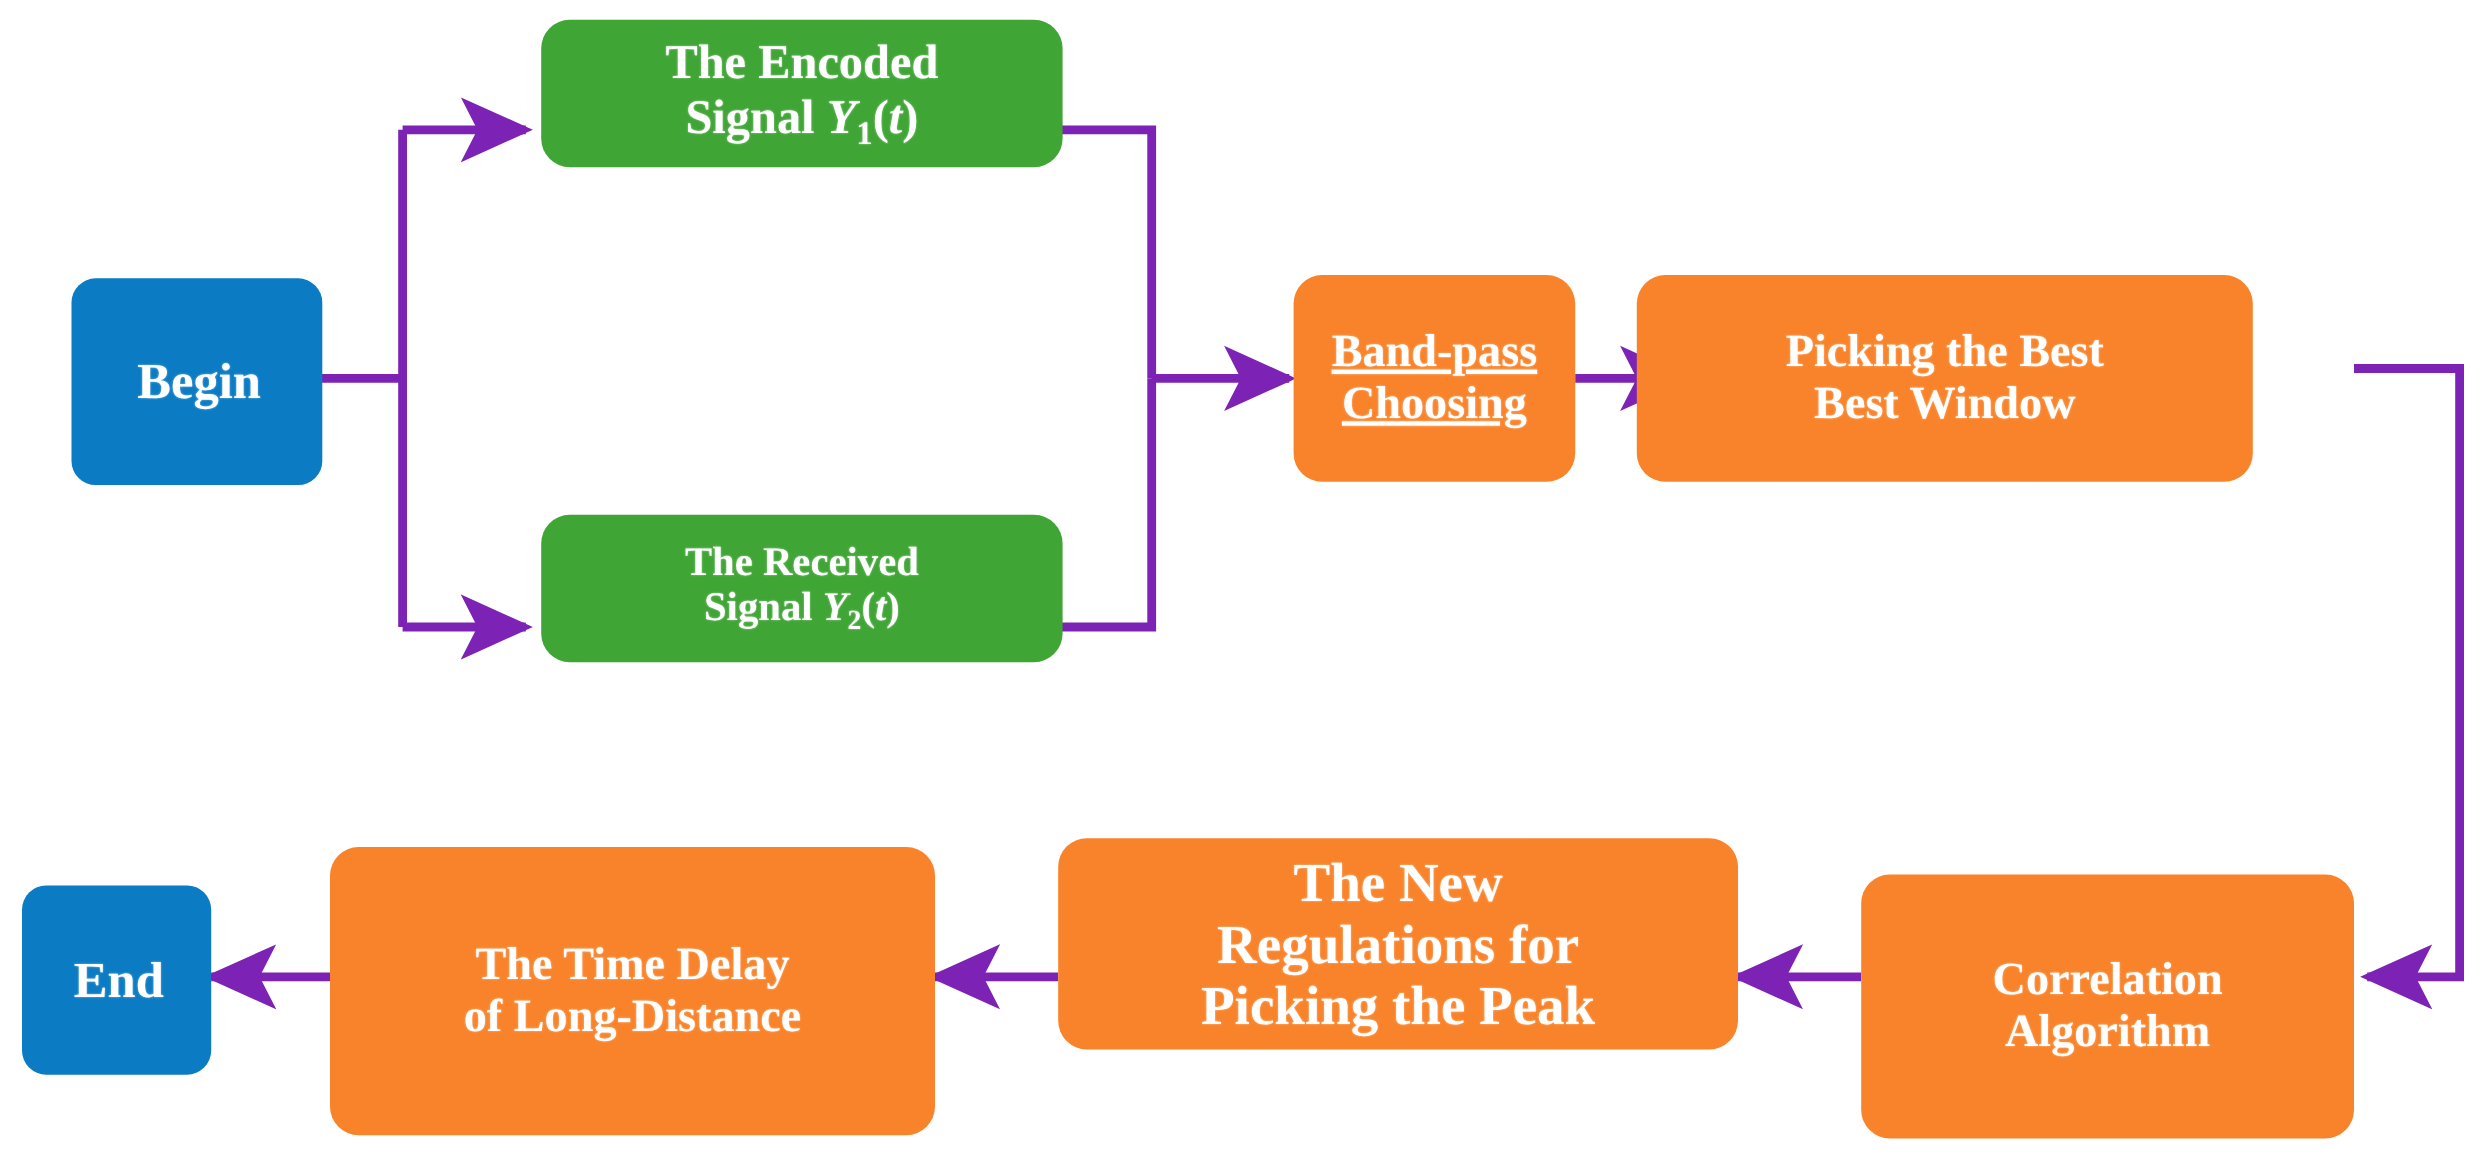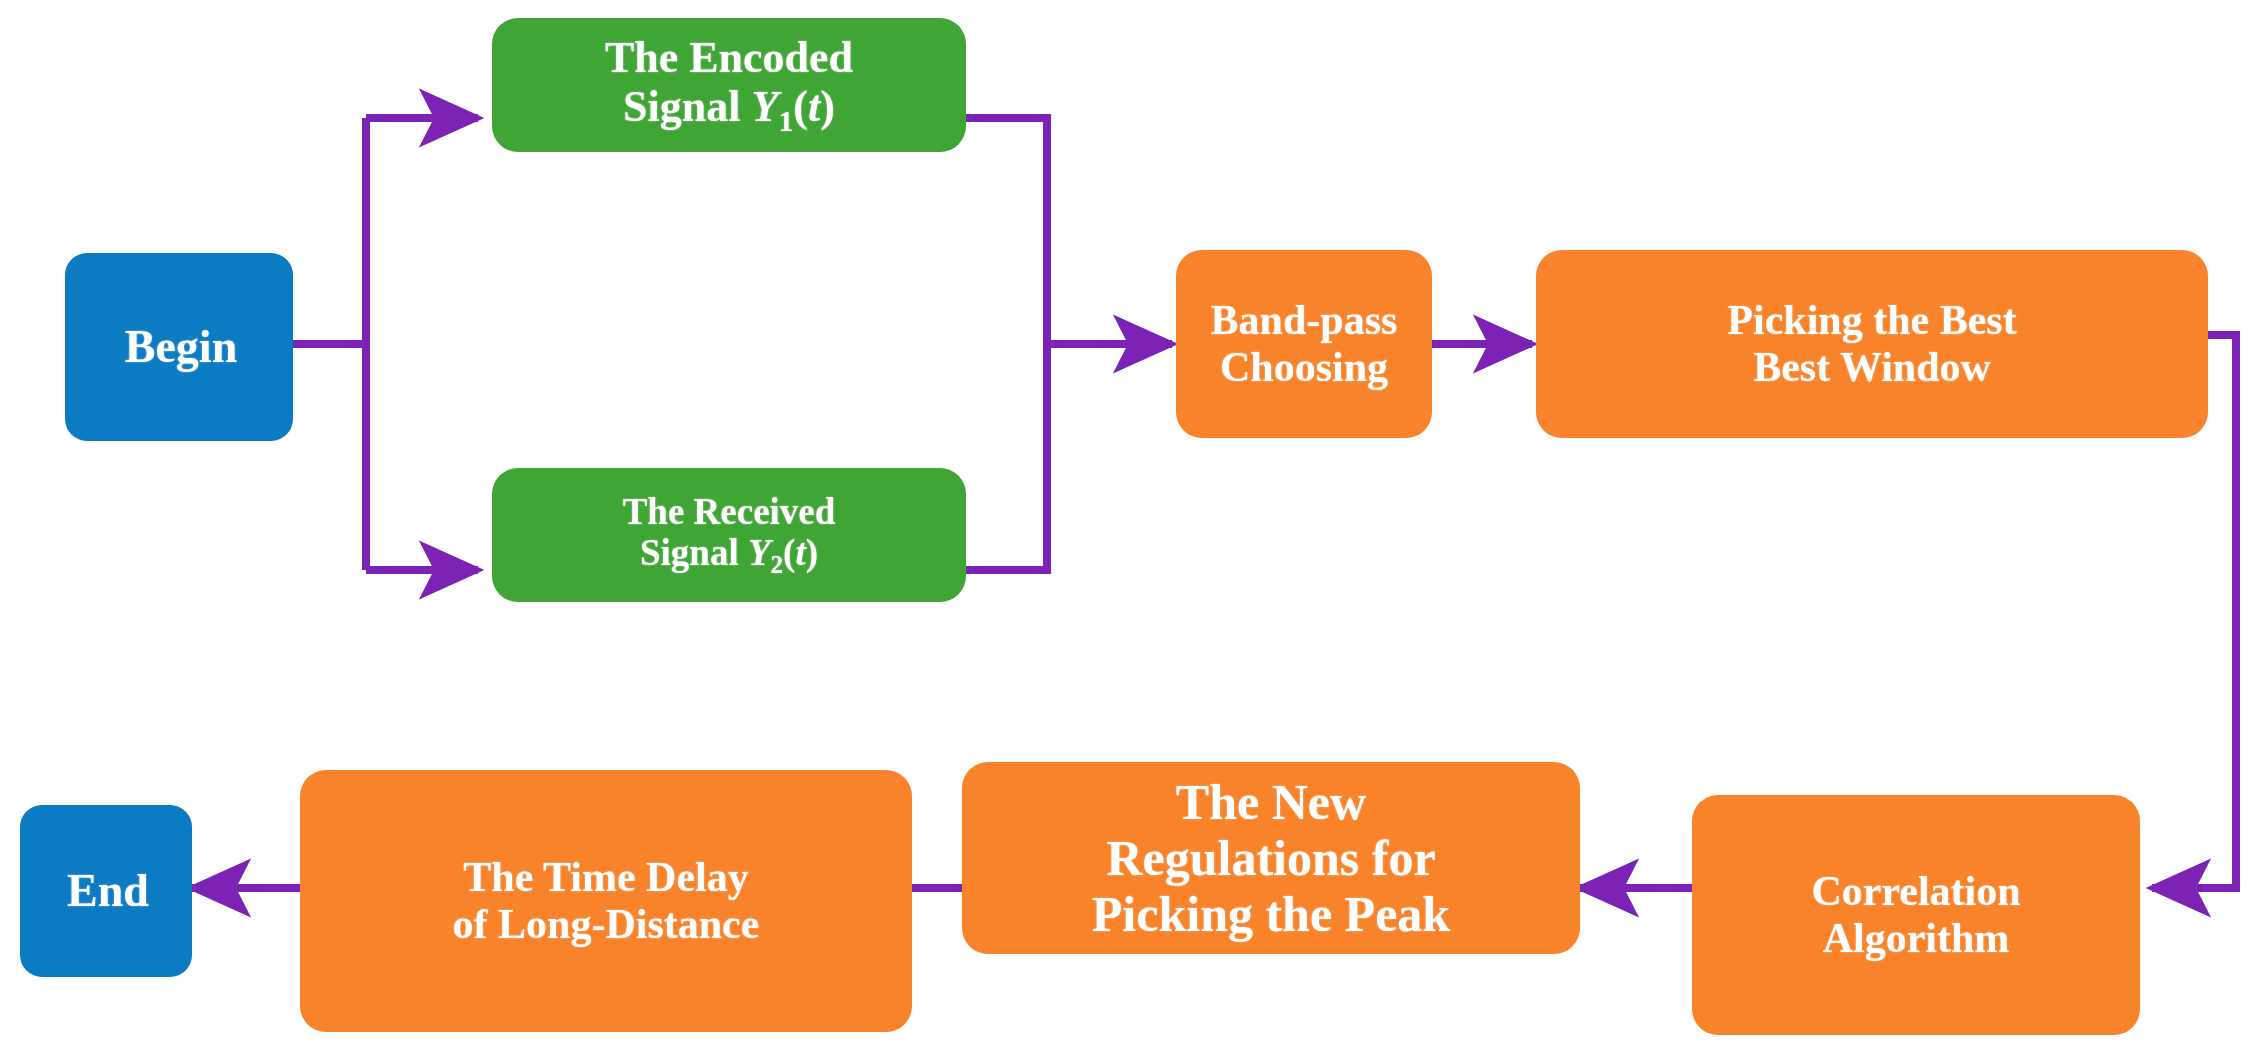--- a/index.html
+++ b/index.html
@@ -100,28 +100,28 @@
     </span>
   </div>
 
   <div class="node" style="left:492px; top:468px; width:474px; height:134px; background:#3FA535; font-size:37px;">
     <span class="lbl">
       <span class="line">The Received</span>
       <span class="line"><span>Signal </span><span class="ital">Y</span><span class="sub">2</span><span>(</span><span class="ital">t</span><span>)</span></span>
     </span>
   </div>
 
-  <div class="node" style="left:1176px; top:250px; width:256px; height:188px; background:#F9832A; font-size:42px;">
+  <div class="node" style="left:1176px; top:250px; width:256px; height:188px; background:#F9832A; font-size:42px;text-decoration:underline;">
     <span class="lbl">
       <span class="line">Band-pass</span>
       <span class="line">Choosing</span>
     </span>
   </div>
 
-  <div class="node" style="left:1536px; top:250px; width:672px; height:188px; background:#F9832A; font-size:42px;font-family:Liberation Serif, serif;">
+  <div class="node" style="left:1488px; top:250px; width:560px; height:188px; background:#F9832A; font-size:42px;font-family:Liberation Serif, serif;">
     <span class="lbl">
       <span class="line">Picking the Best</span>
       <span class="line">Best  Window</span>
     </span>
   </div>
 
   <div class="node" style="left:1692px; top:795px; width:448px; height:240px; background:#F9832A; font-size:42px;">
     <span class="lbl">
       <span class="line">Correlation</span>
       <span class="line">Algorithm</span>
@@ -129,21 +129,21 @@
   </div>
 
   <div class="node" style="left:962px; top:762px; width:618px; height:192px; background:#F9832A; font-size:50px;">
     <span class="lbl">
       <span class="line">The New</span>
       <span class="line">Regulations for</span>
       <span class="line">Picking the Peak</span>
     </span>
   </div>
 
-  <div class="node" style="left:300px; top:770px; width:612px; height:262px; background:#F9832A; font-size:42px;">
+  <div class="node" style="left:300px; top:770px; width:550px; height:262px; background:#F9832A; font-size:42px;">
     <span class="lbl">
       <span class="line">The Time Delay</span>
       <span class="line">of Long-Distance</span>
     </span>
   </div>
 
   <div class="node terminal" style="left:20px; top:805px; width:172px; height:172px; background:#0B7BC4; font-size:46px;">
     <span class="lbl">End</span>
   </div>
 

